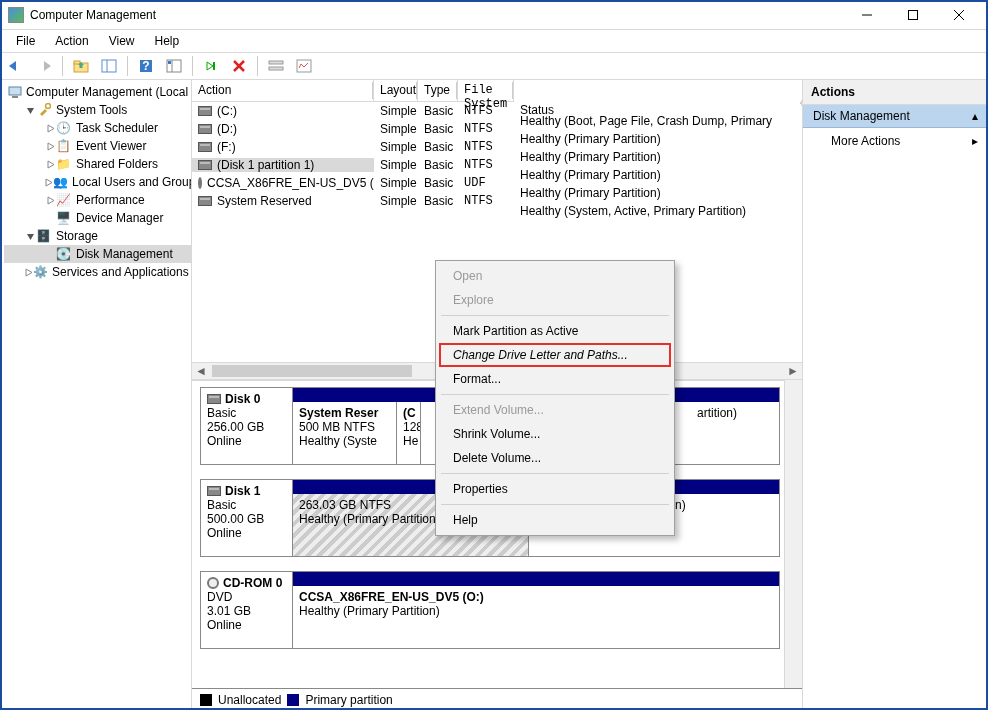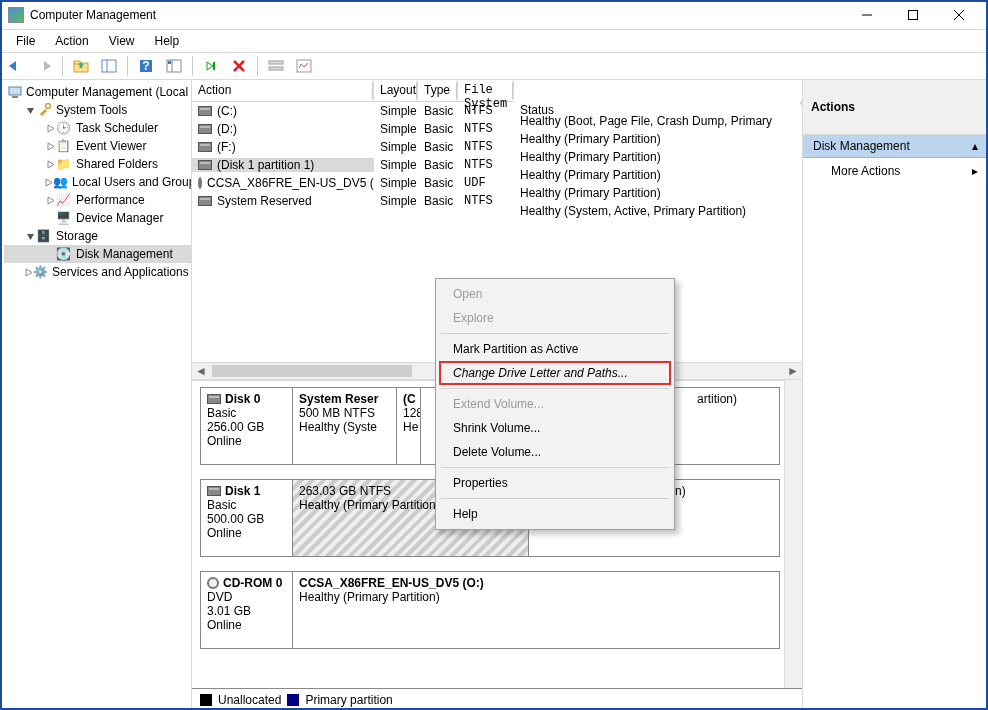--- a/index.html
+++ b/index.html
@@ -56,40 +56,40 @@
   .hscroll{height:18px;border-top:1px solid #d9d9d9;border-bottom:1px solid #d9d9d9;background:#f0f0f0;display:flex;align-items:center;position:relative;}
   .hscroll .arrow{width:18px;height:100%;display:flex;align-items:center;justify-content:center;color:#666;}
   .hscroll .thumb{position:absolute;left:20px;width:200px;top:2px;bottom:2px;background:#cdcdcd;}
   .hscroll .arrow.r{margin-left:auto;}
 
   
   .diskmap{ flex:1; overflow-y:auto; overflow-x:hidden; border-top:1px solid #d9d9d9; padding:6px 4px 0 8px;}
   .disk{ border:1px solid #888; margin-bottom:14px; display:flex; min-height:78px;}
   .disk-left{width:92px;border-right:1px solid #888;padding:4px 6px;}
   .disk-left .dname{font-weight:bold;display:flex;align-items:center;gap:4px;}
-  .disk-right{flex:1;display:flex;flex-direction:row;}
+  .disk-right{flex:1;display:flex;flex-direction:column;}
   .stripe{height:14px;background:#000080;}
   .parts{flex:1;display:flex;}
   .part{border-right:1px solid #888;padding:4px 6px;line-height:14px;overflow:hidden;}
   .part:last-child{border-right:none;}
   .part.sel{ background: repeating-linear-gradient(135deg,#eee,#eee 4px,#ccc 4px,#ccc 8px);}
   .part .pname{font-weight:bold;white-space:nowrap;}
   .part div{white-space:nowrap;}
 
   .legend{height:22px;border-top:1px solid #888;display:flex;align-items:center;gap:6px;padding:0 8px;}
   .lg-sq{width:12px;height:12px;display:inline-block;}
 
   
   .actions{ width:186px; border-left:1px solid #d9d9d9;}
-  .actions-hd{ background:#f0f0f0; border-bottom:1px solid #d9d9d9; font-weight:bold; padding:20px 8px;}
+  .actions-hd{ background:#f0f0f0; border-bottom:1px solid #d9d9d9; font-weight:bold; padding:5px 8px;}
   .actions-row{ padding:4px 10px; background:#bcd5ef; border-bottom:1px solid #9cb8d6; display:flex; justify-content:space-between; align-items:center;}
   .actions-row.sub{ background:#fff; border:none; padding:6px 10px 6px 28px;}
 
   
-  .ctx{ position:absolute; left:435px; top:278px; width:240px; background:#f2f2f2; border:1px solid #a0a0a0; box-shadow:4px 4px 6px rgba(0,0,0,.25); padding:3px;}
+  .ctx{ position:absolute; left:435px; top:260px; width:240px; background:#f2f2f2; border:1px solid #a0a0a0; box-shadow:4px 4px 6px rgba(0,0,0,.25); padding:3px;}
   .ctx-item{ padding:5px 14px 5px 14px; cursor:default;}
   .ctx-item.disabled{ color:#9a9a9a;}
   .ctx-sep{ height:1px; background:#d0d0d0; margin:3px 2px;}
   .ctx-item.hl{ border:2px solid #e8302a; padding:3px 12px;font-style:italic;}
 
   
   .vbar{width:18px;background:#f0f0f0;border-left:1px solid #d9d9d9;}
 
   .chev svg{width:9px;height:9px;}
 </style>
@@ -472,20 +472,21 @@
     </div>
   </div>
 </div>
 
 <div class="ctx">
   <div class="ctx-item disabled">Open</div>
   <div class="ctx-item disabled">Explore</div>
   <div class="ctx-sep"></div>
   <div class="ctx-item">Mark Partition as Active</div>
   <div class="ctx-item hl">Change Drive Letter and Paths...</div>
+  <div class="ctx-item">Format...</div>
   <div class="ctx-sep"></div>
   <div class="ctx-item disabled">Extend Volume...</div>
   <div class="ctx-item">Shrink Volume...</div>
   <div class="ctx-item">Delete Volume...</div>
   <div class="ctx-sep"></div>
   <div class="ctx-item">Properties</div>
   <div class="ctx-sep"></div>
   <div class="ctx-item">Help</div>
 </div>
 

